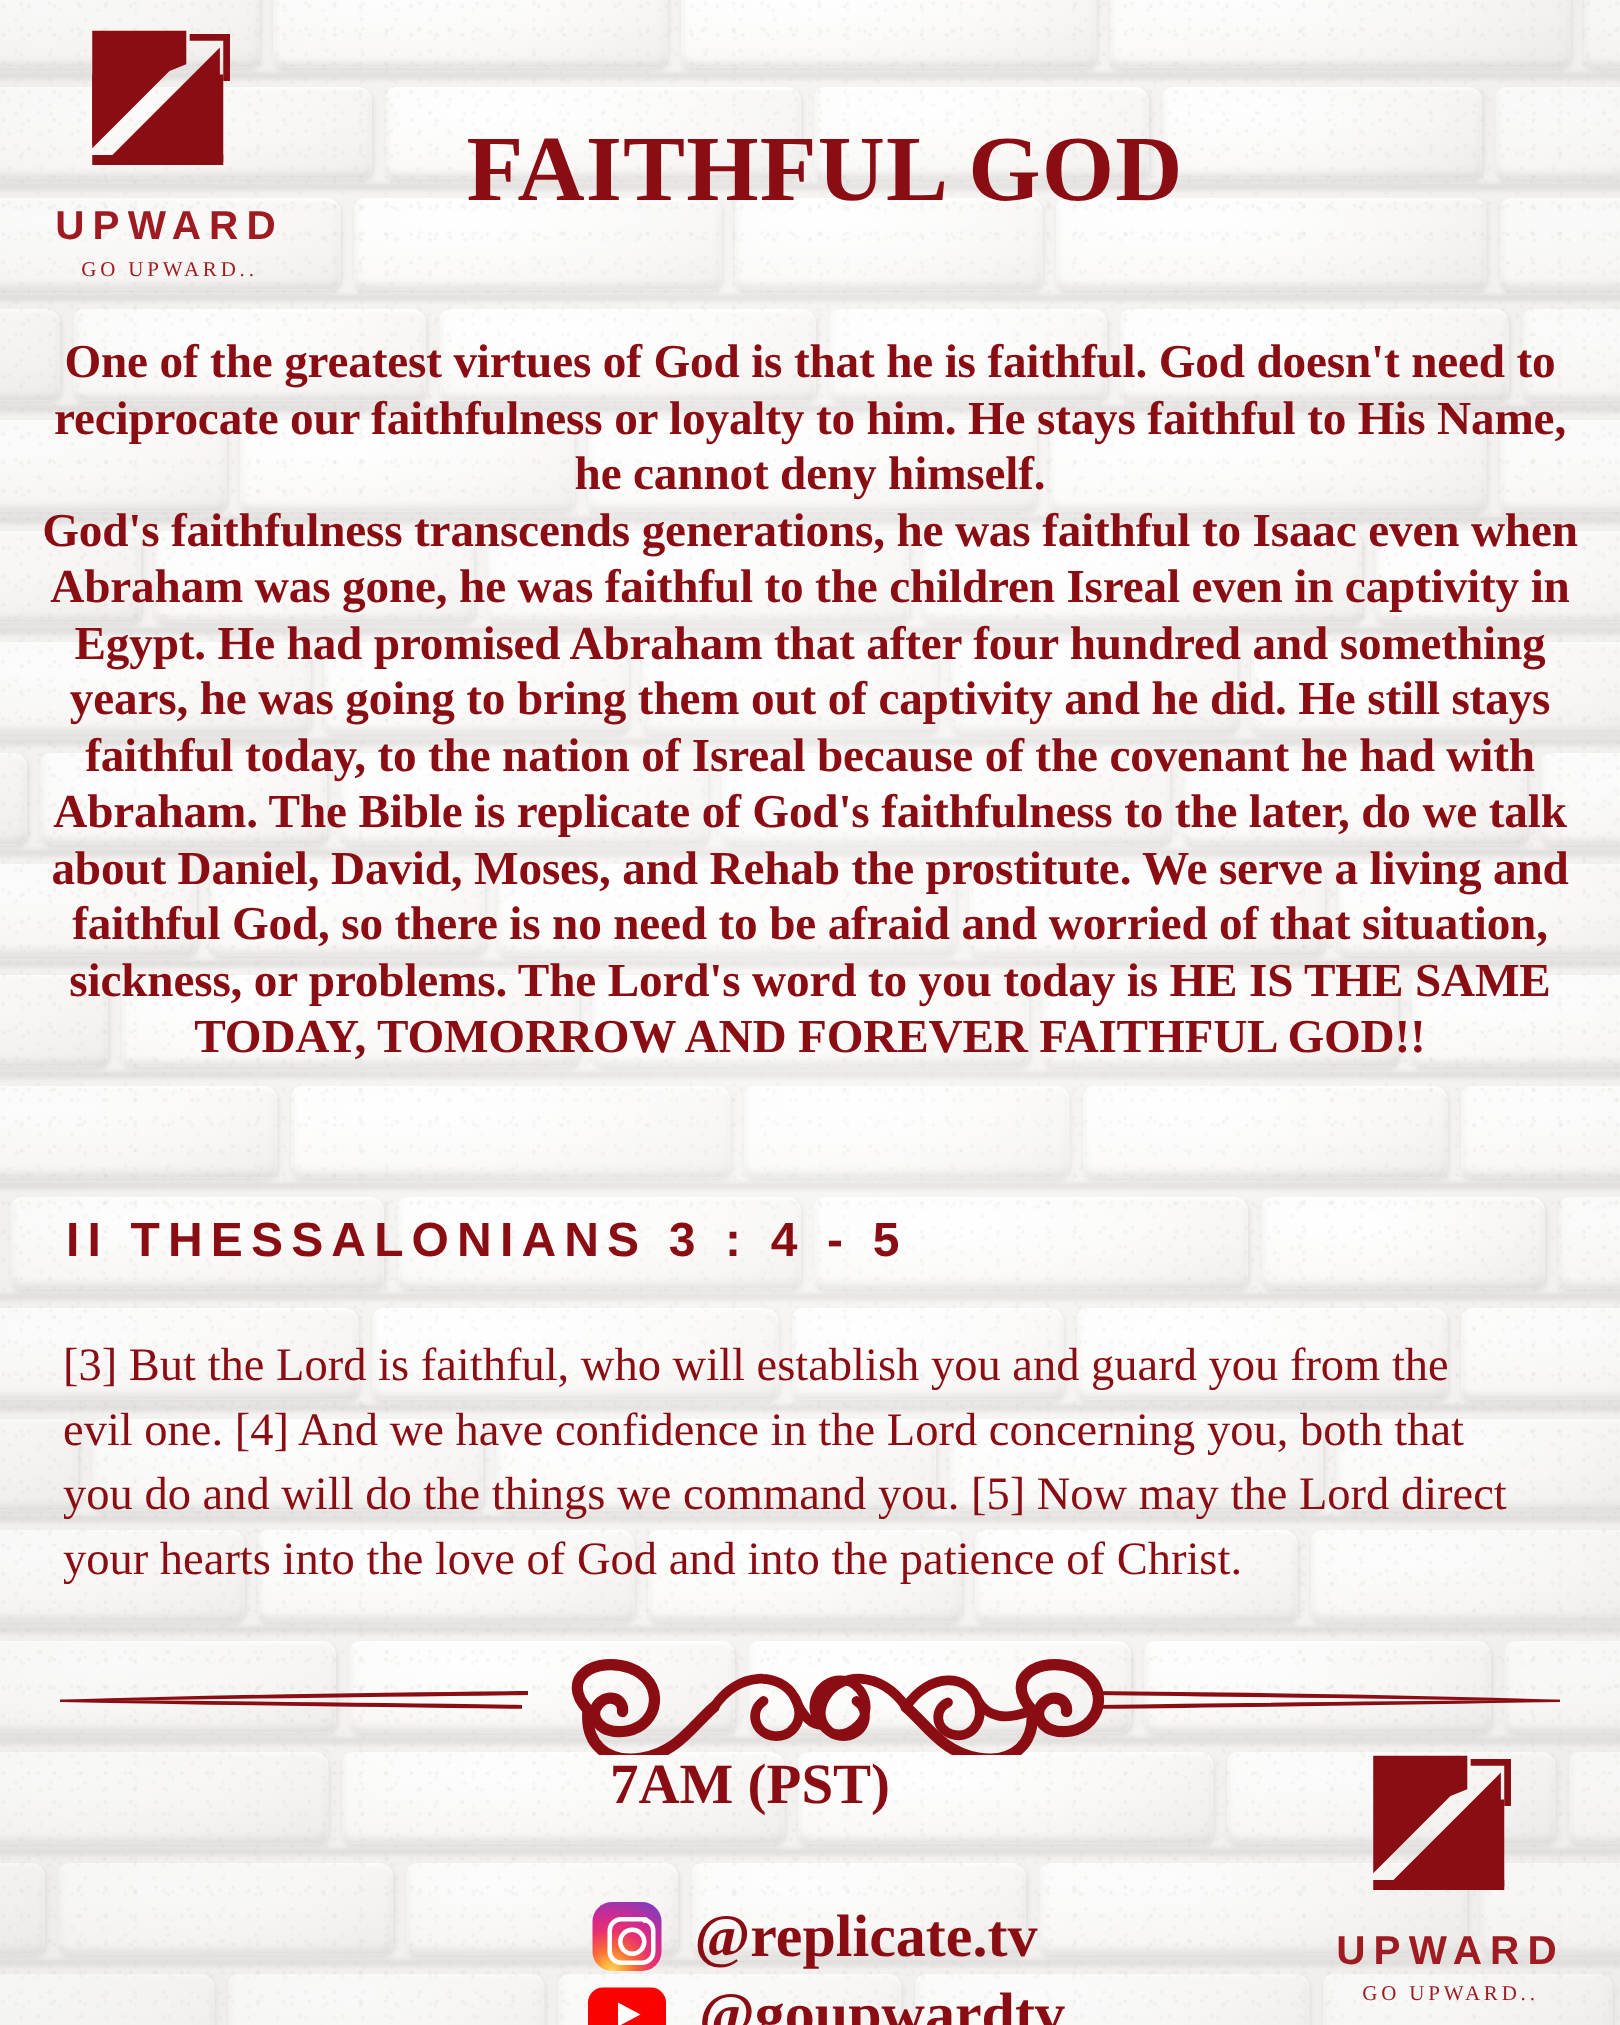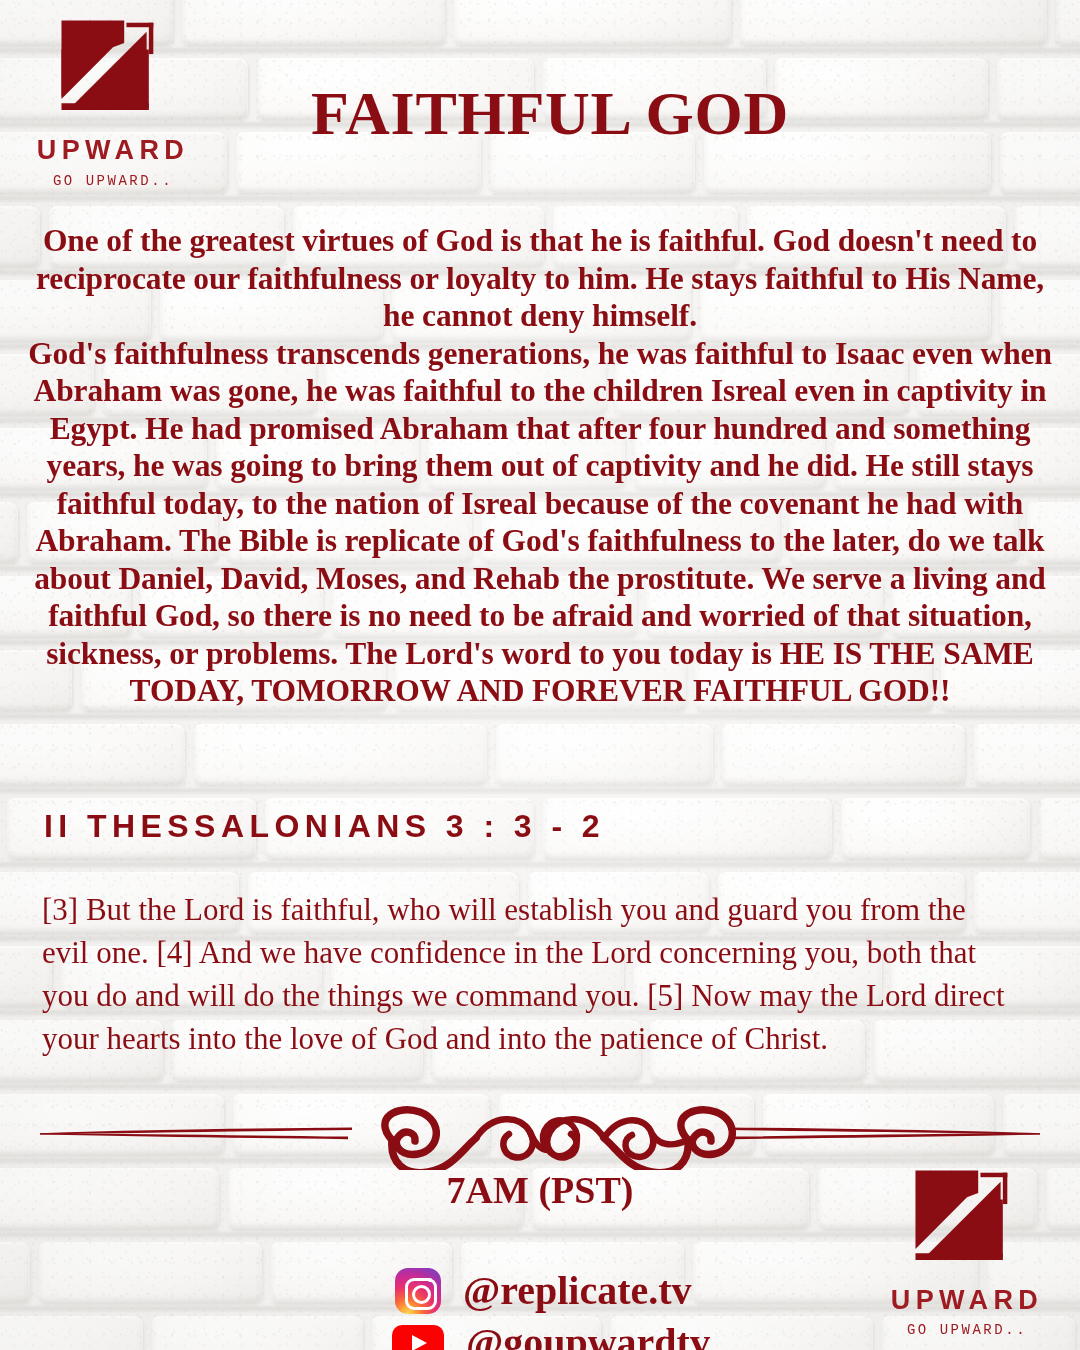--- a/index.html
+++ b/index.html
@@ -73,21 +73,21 @@
   }
   #brand-top .logo-mark { margin:0 auto; }
   .brand-word {
     color:#9e1b21;
     font-family:"Liberation Sans", sans-serif;
     font-weight:700;
     letter-spacing:.20em;
   }
   .brand-tag {
     color:#9e1b21;
-    font-family:Liberation Mono, monospace;
+    font-family:Liberation Serif, serif;
     font-weight:400;
     letter-spacing:.18em;
   }
   #brand-top .brand-word { font-size:27px; margin-top:7px; }
   #brand-top .brand-tag  { font-size:14px; margin-top:7px; }
 
   #brand-bottom {
     position:absolute; right:18px; bottom:12px;
     width:190px; text-align:center;
   }
@@ -141,21 +141,21 @@
     color:#8b0d14;
   }
 
   
   #divider {
     position:absolute; left:0; top:1098px; width:1080px; height:72px;
   }
 
   
   #time-text {
-    position:absolute; left:0; top:1168px; width:1080px;
+    position:absolute; left:0; top:1168px; width:1000px;
     text-align:center;
     font-family:"Liberation Serif", serif;
     font-weight:700;
     font-size:38px;
     color:#8b0d14;
   }
   #days-text {
     position:absolute; left:0; top:1218px; width:1080px;
     text-align:center;
     font-family:"Liberation Serif", serif;
@@ -348,21 +348,21 @@
     </svg>
     <div class="brand-word">UPWARD</div>
     <div class="brand-tag">GO UPWARD..</div>
   </div>
 
   <h1 id="headline">FAITHFUL GOD</h1>
 
   <div id="devotional">One of the greatest virtues of God is that he is faithful. God doesn't need to reciprocate our faithfulness or loyalty to him. He stays faithful to His Name, he cannot deny himself.
 God's faithfulness transcends generations, he was faithful to Isaac even when Abraham was gone, he was faithful to the children Isreal even in captivity in Egypt. He had promised Abraham that after four hundred and something years, he was going to bring them out of captivity and he did. He still stays faithful today, to the nation of Isreal because of the covenant he had with Abraham. The Bible is replicate of God's faithfulness to the later, do we talk about Daniel, David, Moses, and Rehab the prostitute. We serve a living and faithful God, so there is  no need to be afraid and worried of that situation, sickness, or problems. The Lord's word to you today is HE IS THE SAME TODAY, TOMORROW AND FOREVER FAITHFUL GOD!!</div>
 
-  <div id="scripture-ref">II THESSALONIANS 3 : 3 - 2</div>
+  <div id="scripture-ref">II THESSALONIANS 3 : 4 - 5</div>
 
   <div id="scripture-text">[3] But the Lord is faithful, who will establish you and guard you from the evil one. [4] And we have confidence in the Lord concerning you, both that you do and will do the things we command you. [5] Now may the Lord direct your hearts into the love of God and into the patience of Christ.</div>
 
   <svg id="divider" viewBox="0 0 1080 72">
     <g fill="none" stroke="#8b0d14">
 
       <path fill="#8b0d14" stroke="none" d="M40 35.2 C150 31.6, 260 30.4, 352 29.4 L352 32.0 C260 33.2, 150 34.4, 40 36.6 Z"></path>
       <path fill="#8b0d14" stroke="none" d="M40 36.6 C150 38.8, 255 40.2, 348 41.2 L348 38.6 C255 37.4, 150 36.0, 40 35.2 Z"></path>
 
       <path fill="#8b0d14" stroke="none" d="M1040 35.2 C930 31.6, 820 30.4, 728 29.4 L728 32.0 C820 33.2, 930 34.4, 1040 36.6 Z"></path>

